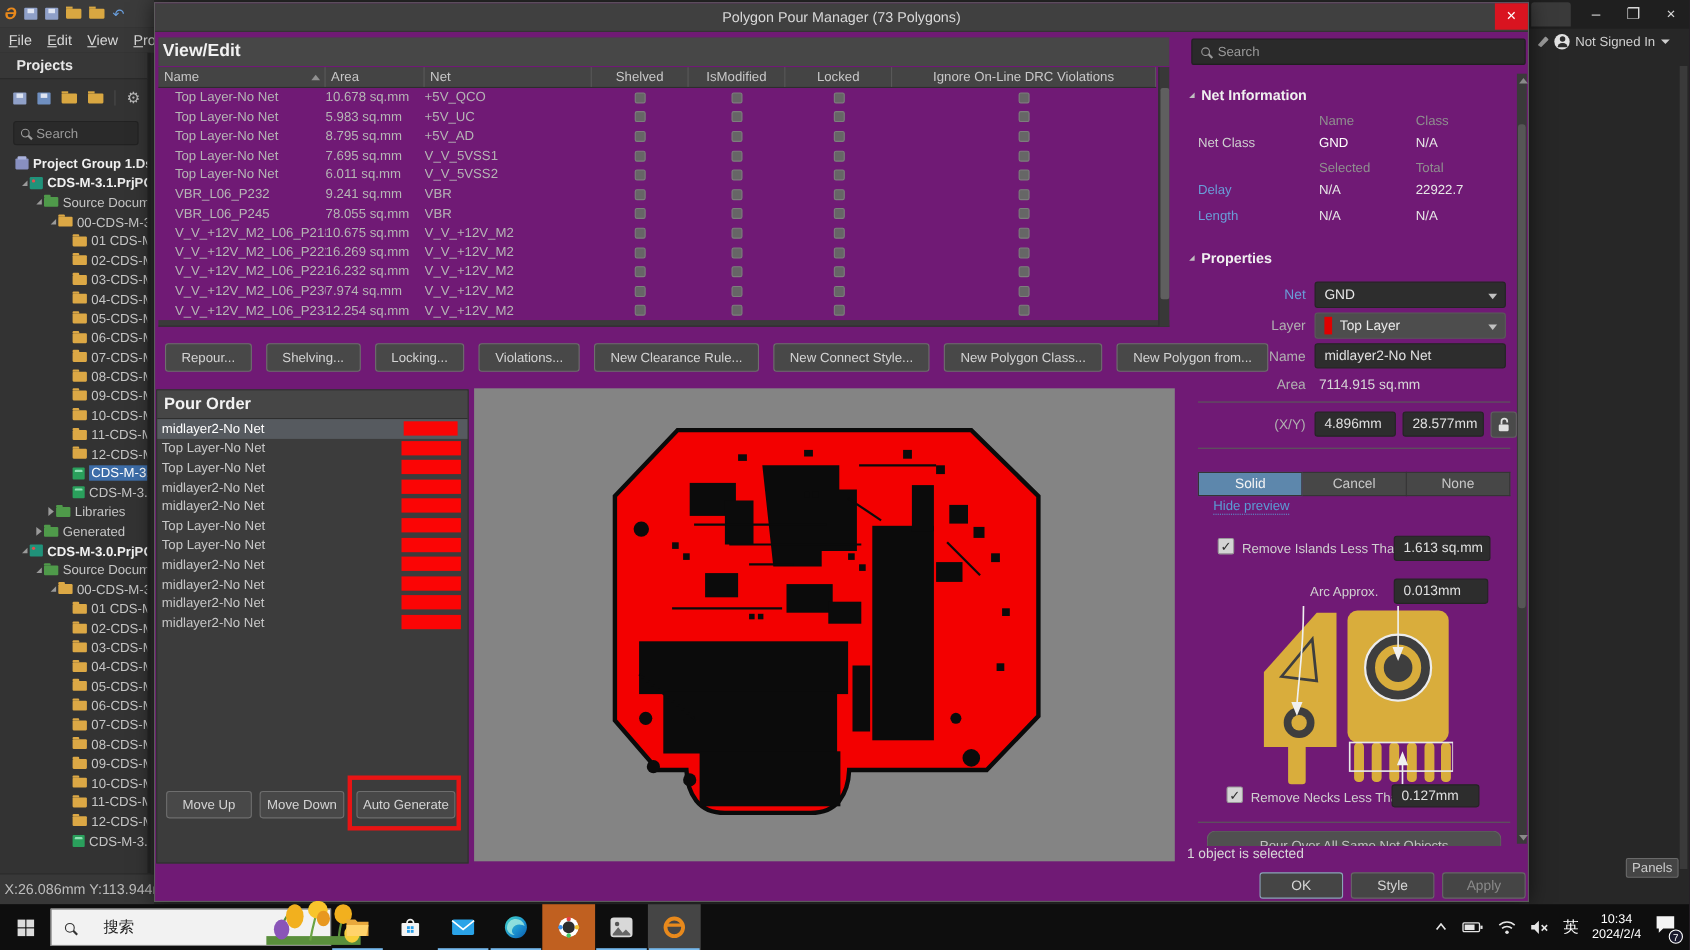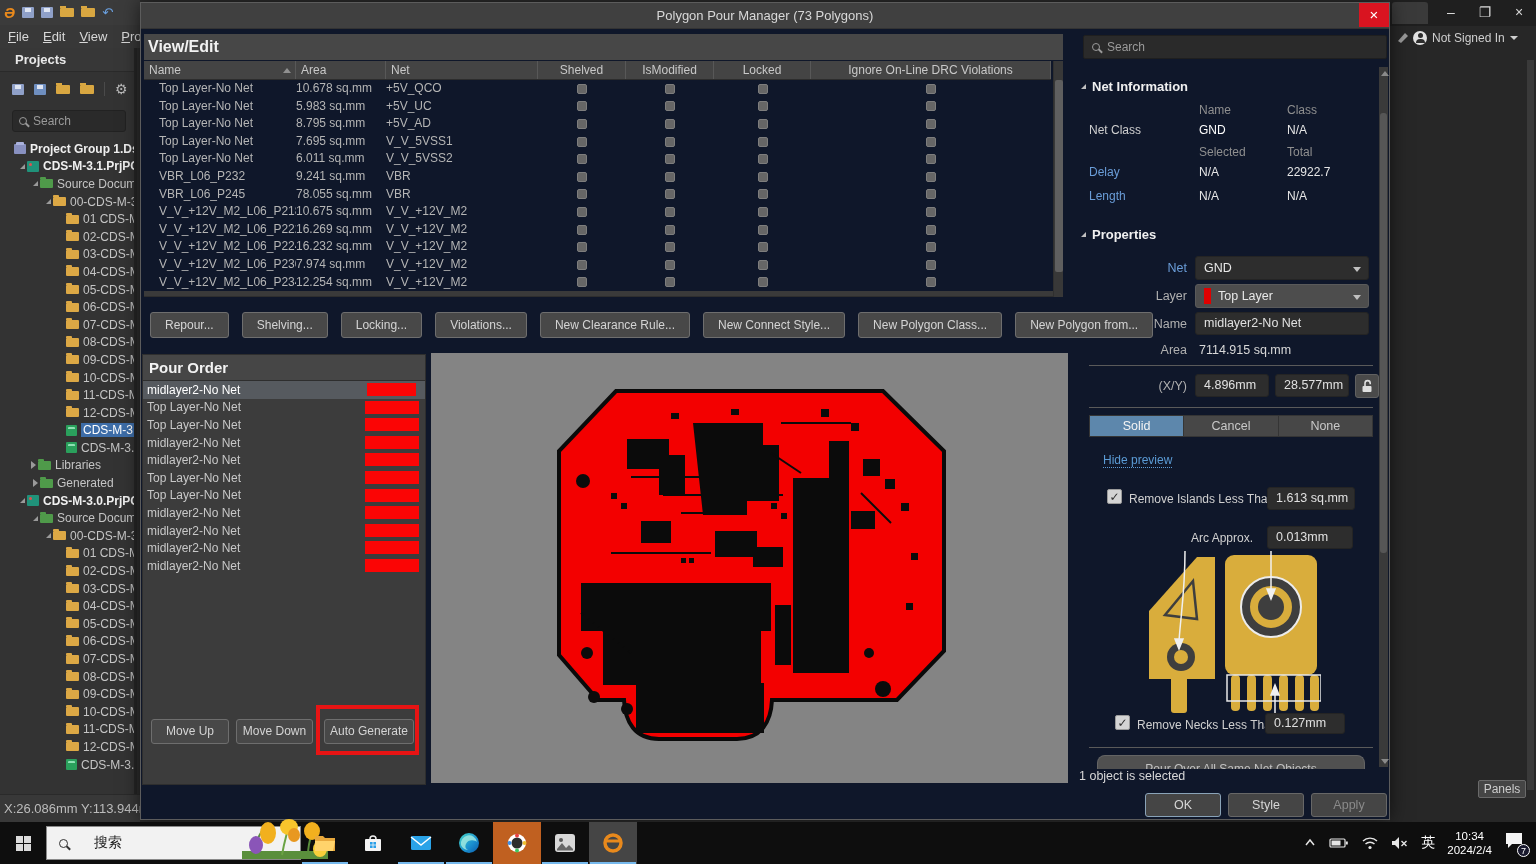--- a/index.html
+++ b/index.html
@@ -56,21 +56,21 @@
   .rs-signin { position:absolute; left:0; top:26px; width:146px; height:24px; display:flex; align-items:center; gap:5px; padding-left:8px; color:#cfcfcf; font-size:12px; }
   .pen-ic { width:10px; height:10px; background:#9a9a9a; clip-path:polygon(0 80%, 70% 0, 100% 30%, 30% 100%); }
   .person-ic { width:14px; height:14px; border-radius:50%; background:#e2e2e2; position:relative; }
   .person-ic::before { content:""; position:absolute; left:4.5px; top:2px; width:5px; height:5px; border-radius:50%; background:#2d2d2d; }
   .person-ic::after { content:""; position:absolute; left:2.5px; top:8px; width:9px; height:4px; border-radius:4px 4px 0 0; background:#2d2d2d; }
   .caret-dn { width:0; height:0; border-left:4px solid transparent; border-right:4px solid transparent; border-top:4px solid #cfcfcf; }
   .rs-scroll { position:absolute; right:2px; top:60px; width:7px; height:730px; background:#3a3a3a; }
   .panels-btn { position:absolute; right:10px; top:780px; width:48px; height:18px; background:#454545; border:1px solid #6a6a6a; border-radius:2px; color:#cccccc; font-size:12px; text-align:center; line-height:16px; }
 
   
-  .dialog { left:140px; top:2px; width:1250px; height:818px; background:#0f172a; border:1px solid #5c5c5c; box-shadow:0 0 18px rgba(0,0,0,.6); }
+  .dialog { left:140px; top:2px; width:1250px; height:818px; background:#701a75; border:1px solid #5c5c5c; box-shadow:0 0 18px rgba(0,0,0,.6); }
   .dlg-titlebar { position:absolute; left:0; top:0; width:100%; height:26px; background:#404040; border-bottom:1px solid #333; }
   .dlg-title { position:absolute; left:50%; top:0; transform:translateX(-50%); line-height:26px; color:#d8d8d8; font-size:13px; white-space:nowrap; }
   .dlg-close { position:absolute; right:0; top:0; width:30px; height:24px; background:#d91420; color:#fff; font-size:15px; text-align:center; line-height:23px; }
 
   .ve-header { position:absolute; left:3px; top:31px; width:919px; height:26px; background:#474747; color:#f2f2f2; font-weight:bold; font-size:16px; line-height:26px; padding-left:4px; }
   .thead, .trow { display:grid; grid-template-columns:152px 90px 152px 88px 88px 97px 240px; }
   .thead { position:absolute; left:3px; top:58px; width:907px; height:19px; background:#444444; border-bottom:1px solid #2d2d2d; }
   .thead .hc { border-right:1px solid #585858; color:#c8c8c8; font-size:12px; line-height:18px; padding-left:5px; position:relative; white-space:nowrap; overflow:hidden; }
   .thead .hc.center { text-align:center; padding-left:0; }
   .sort-asc { position:absolute; right:4px; top:7px; width:0; height:0; border-left:4px solid transparent; border-right:4px solid transparent; border-bottom:5px solid #909090; }
@@ -115,21 +115,21 @@
   .prop-label.blue { color:#6a9dd8; }
   .dd { position:absolute; height:24px; border-radius:3px; display:flex; align-items:center; font-size:12.5px; color:#e8e8e8; padding-left:8px; }
   .dd .ddcaret { position:absolute; right:7px; top:10px; width:0; height:0; border-left:4px solid transparent; border-right:4px solid transparent; border-top:5px solid #c0c0c0; }
   .dd.dark { background:#2d2d2d; border:1px solid #242424; }
   .dd.lite { background:#4d4d4d; border:1px solid #5a5a5a;align-items:center; }
   .swatch-red { width:7px; height:16px; background:#e00000; margin-right:7px; }
   .inp { position:absolute; height:23px; background:#2d2d2d; border:1px solid #242424; border-radius:3px; color:#e0e0e0; font-size:12.5px; line-height:21px; padding-left:8px; white-space:nowrap; overflow:hidden; }
   .ro-val { position:absolute; color:#d8d8d8; font-size:12.5px; }
   .hr { position:absolute; height:1px; background:#5a5a5a; }
   .lockbtn { position:absolute; width:24px; height:24px; background:#4a4a4a; border:1px solid #616161; border-radius:3px; display:flex; align-items:center; justify-content:center; }
-  .seg { position:absolute; display:flex; height:22px; }
+  .seg { position:absolute; display:flex; height:22px;margin-top:14px; }
   .segc { flex:1; background:#474747; border:1px solid #353535; border-left:none; color:#c8c8c8; font-size:12.5px; text-align:center; line-height:20px; }
   .segc:first-child { border-left:1px solid #353535; }
   .segc.active { background:#5d87ac; color:#f4f4f4; }
   .linkish { position:absolute; color:#5b9bd5; font-size:12px; border-bottom:1px dotted #5b9bd5; }
   .pcheck { position:absolute; width:15px; height:15px; background:#d4d4d4; border:1px solid #9a9a9a; border-radius:2px; color:#2e2e2e; font-size:12px; font-weight:bold; text-align:center; line-height:14px; }
   .plabel2 { position:absolute; color:#d0d0d0; font-size:12px; white-space:nowrap; }
   .partial-btn { position:absolute; height:14px; border-radius:8px 8px 0 0; background:#505050; border:1px solid #646464; border-bottom:none; overflow:hidden; }
   .partial-btn span { display:block; margin-top:6px; text-align:center; font-size:12px; color:#c2c2c2; white-space:nowrap; }
   .dlg-status { position:absolute; color:#d8d8d8; font-size:12.5px; }
   .fbtn { position:absolute; width:76px; height:24px; background:#454545; border:1px solid #676767; border-radius:3px; color:#d6d6d6; font-size:12.5px; text-align:center; line-height:22px; }
@@ -278,21 +278,21 @@
         <div class="titem" style="padding-left: 56px;">
           <span class="arrowslot"></span>
           <span class="ticon ic-pcb"></span>
           <span class="sel">CDS-M-3.1.P</span>
         </div>
         <div class="titem" style="padding-left: 56px;">
           <span class="arrowslot"></span>
           <span class="ticon ic-pcb"></span>
           <span>CDS-M-3.1-t</span>
         </div>
-        <div class="titem" style="padding-left: 28px;">
+        <div class="titem" style="padding-left: 41px;">
           <span class="arrowslot">
             <span class="tri-col"></span>
           </span>
           <span class="ticon ic-gfolder"></span>
           <span>Libraries</span>
         </div>
         <div class="titem" style="padding-left: 30px;">
           <span class="arrowslot">
             <span class="tri-col"></span>
           </span>

